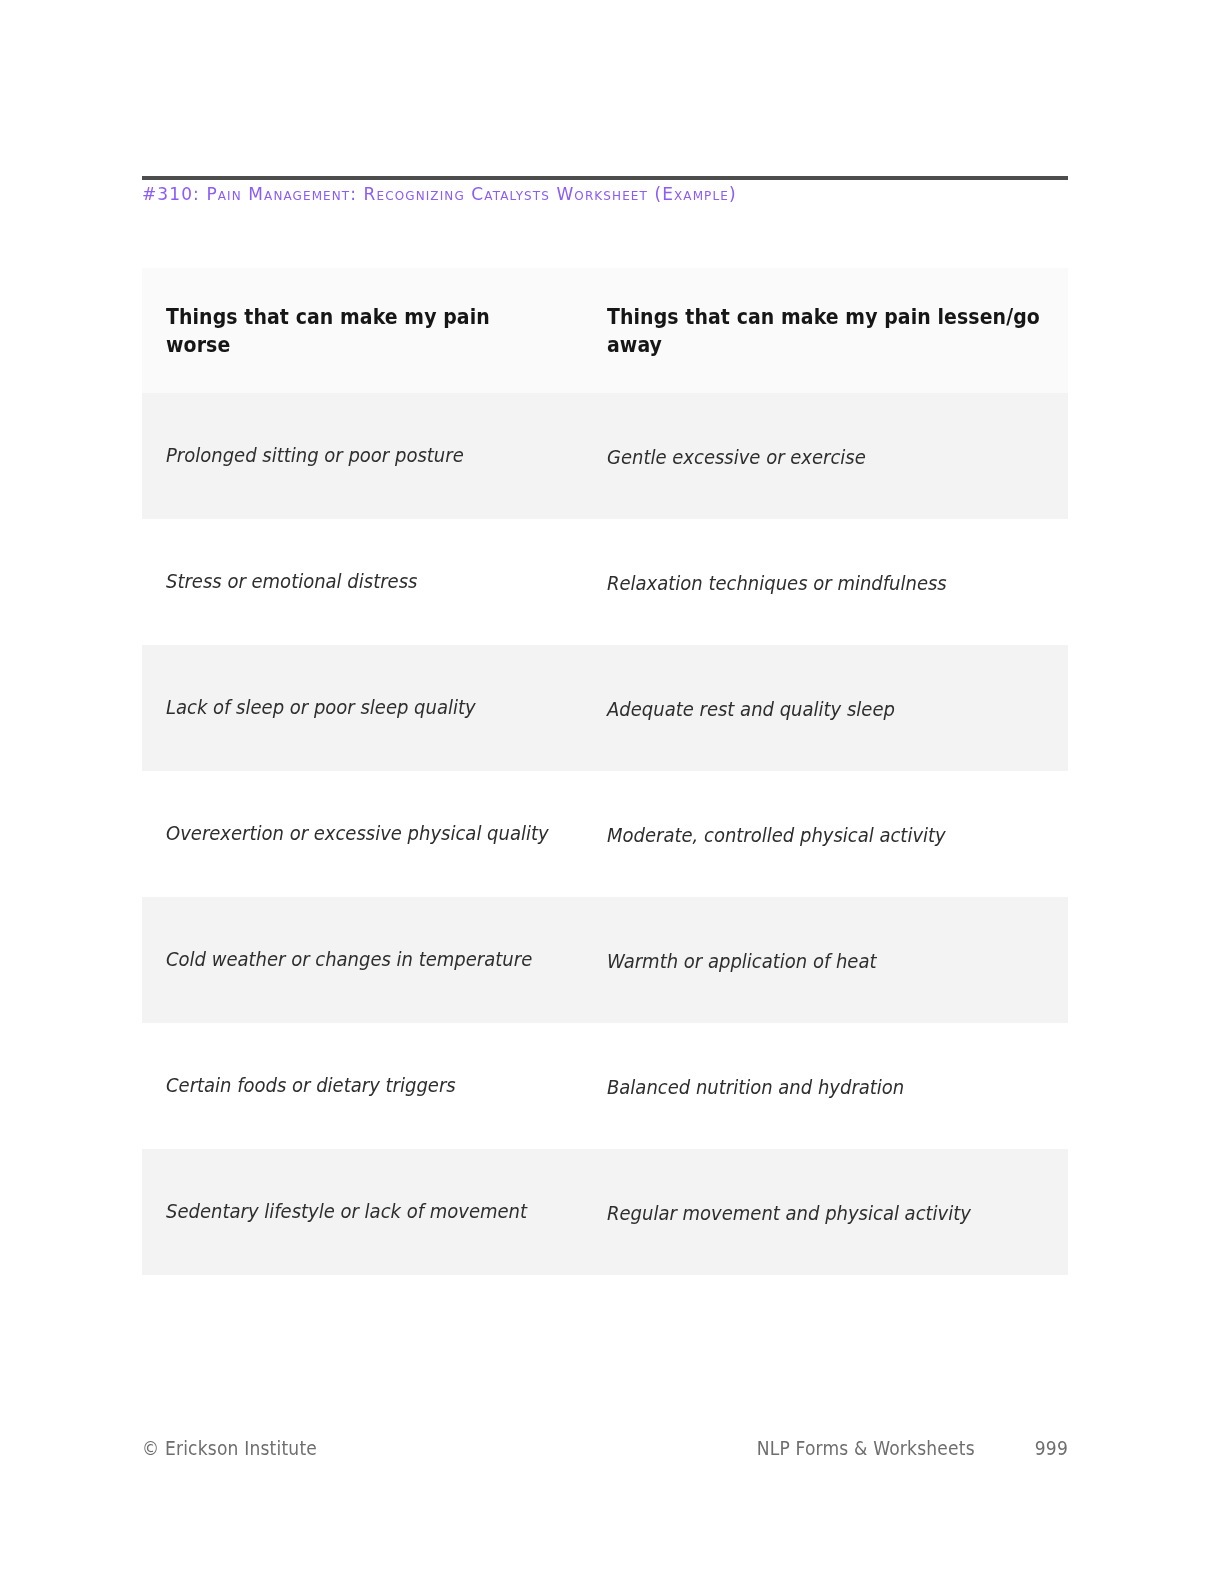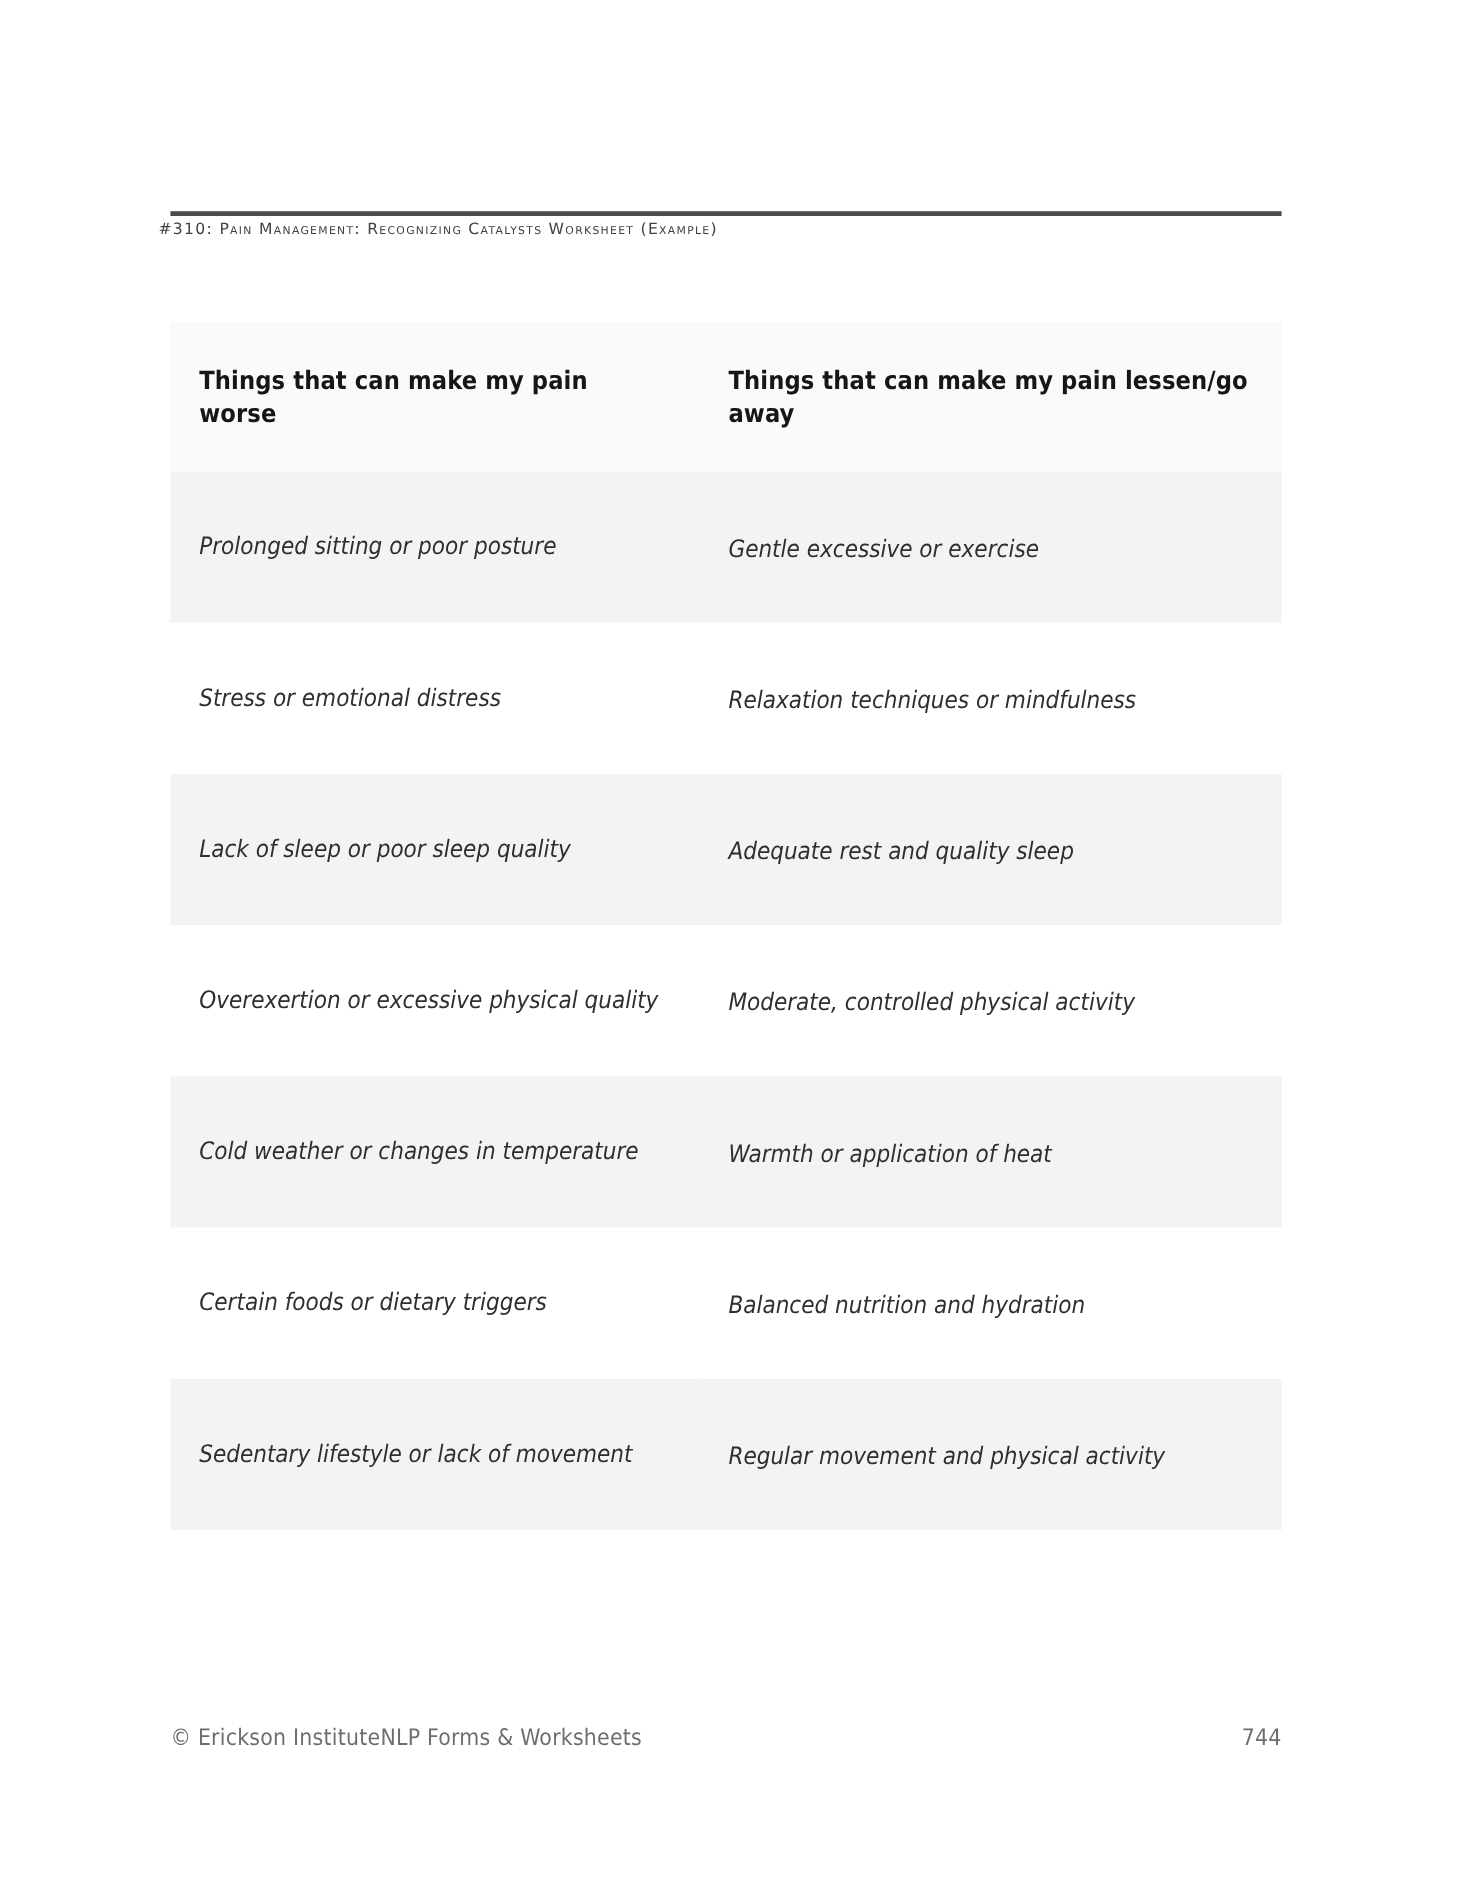--- a/index.html
+++ b/index.html
@@ -26,29 +26,29 @@
     position: absolute;
     left: 142px;
     top: 176px;
     width: 926px;
     height: 4px;
     background: #4d4d4d;
   }
 
   .doc-title {
     position: absolute;
-    left: 132px;
+    left: 142px;
     top: 184px;
     width: 940px;
     font-family: "DejaVu Sans", sans-serif;
-    font-size: 13px;
+    font-size: 17px;
     font-weight: 400;
     font-variant: small-caps;
     letter-spacing: 1.1px;
-    color: #404040;
+    color: #8b5cf6;
     white-space: nowrap;
   }
 
   
   .worksheet-table {
     position: absolute;
     left: 142px;
     top: 268px;
     width: 926px;
     border-collapse: collapse;
@@ -113,21 +113,21 @@
     height: 32px;
     display: flex;
     align-items: center;
     font-family: "DejaVu Sans Condensed", "DejaVu Sans", sans-serif;
     font-size: 19px;
     font-weight: 300;
     color: #6e6e6e;
     letter-spacing: 0.2px;
   }
   .footer-left  { flex: 0 0 auto; text-align: right; }
-  .footer-center{ flex: 1 1 auto; text-align: left; padding-right: 60px; }
+  .footer-center{ flex: 1 1 auto; text-align: right; padding-right: 60px; }
   .footer-right { flex: 0 0 auto; text-align: right; }
 </style>
 </head>
 <body>
 
 <div class="page">
 
   <div class="header-rule"></div>
 
   <div class="doc-title">#310: Pain Management: Recognizing Catalysts Worksheet (Example)</div>
@@ -171,16 +171,16 @@
       <tr class="shaded">
         <td class="cell-a">Sedentary lifestyle or lack of movement</td>
         <td class="cell-b">Regular movement and physical activity</td>
       </tr>
     </tbody>
   </table>
 
   <div class="footer">
     <div class="footer-left">© Erickson Institute</div>
     <div class="footer-center">NLP Forms &amp; Worksheets</div>
-    <div class="footer-right">744</div>
+    <div class="footer-right">999</div>
   </div>
 
 </div>
 
 </body></html>

